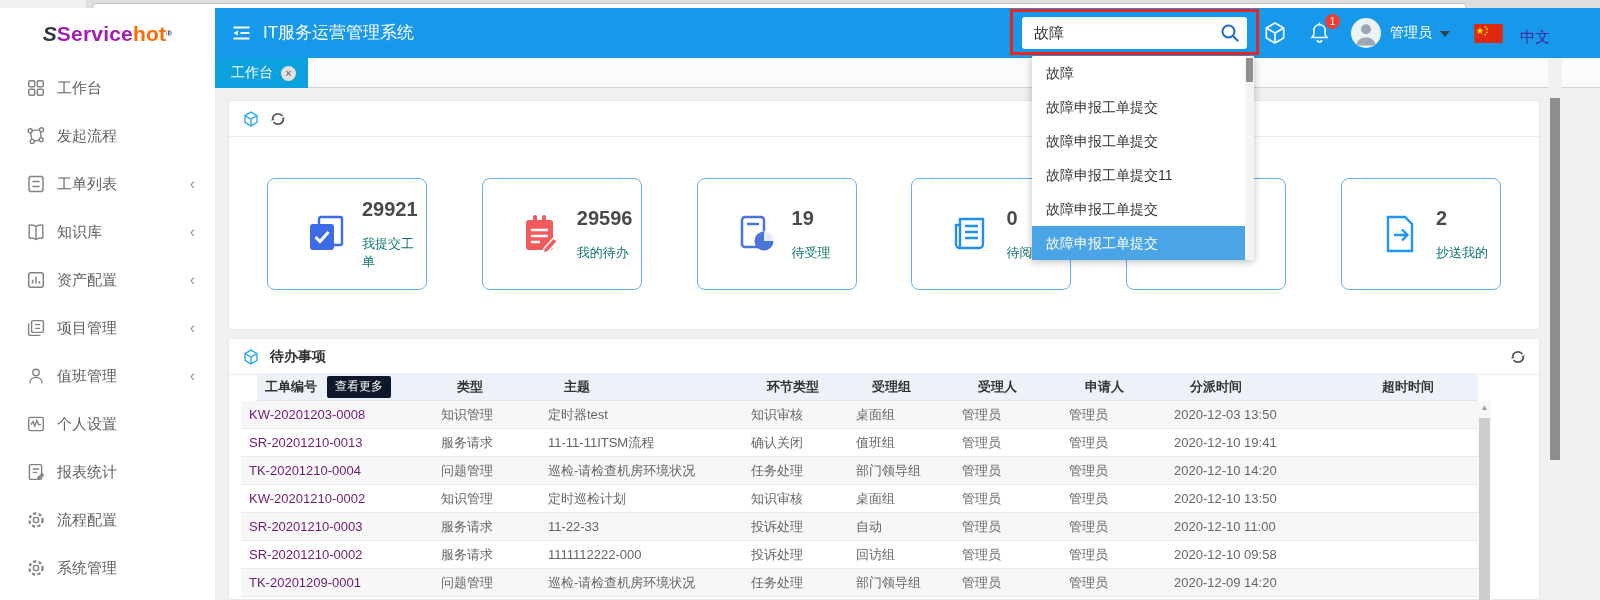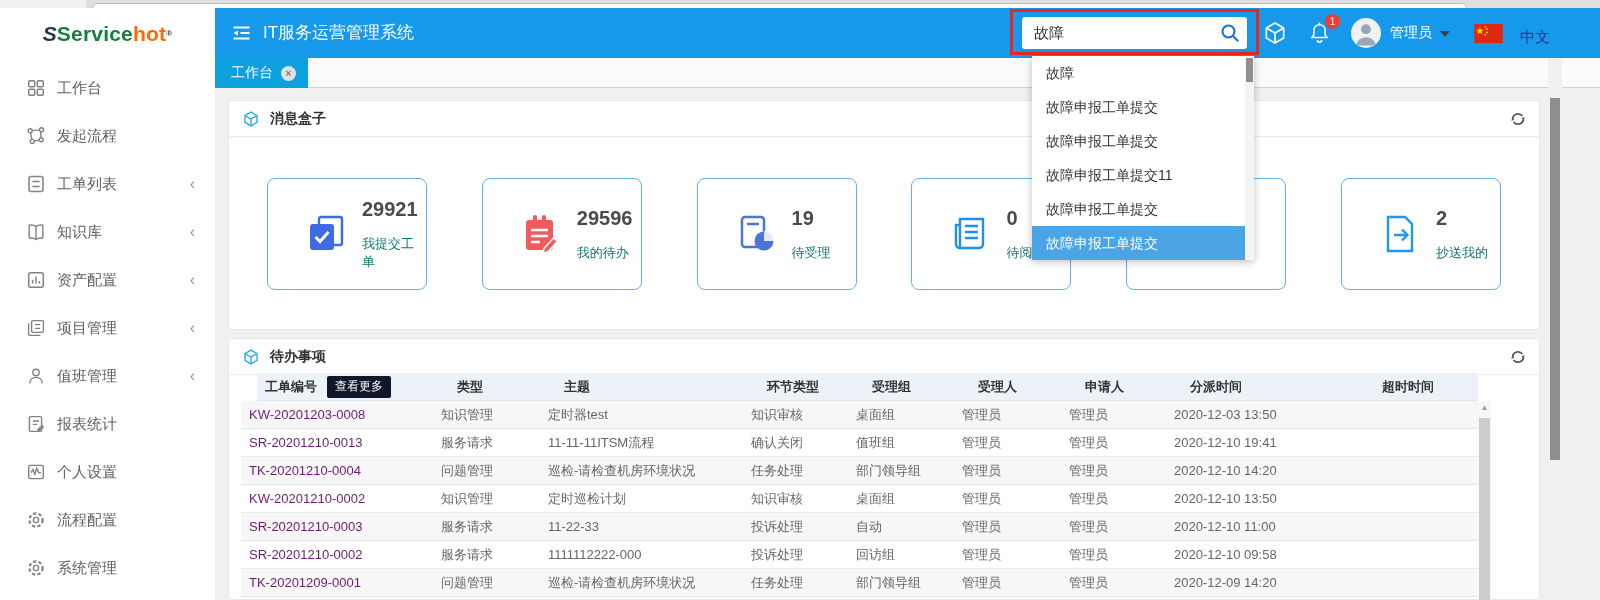--- a/index.html
+++ b/index.html
@@ -11,21 +11,21 @@
   .browser-strip { position:absolute; left:0; top:0; width:1600px; height:8px; background:#dfdfdf; }
   .browser-strip .addr { position:absolute; left:92px; top:3px; width:1375px; height:10px;
     background:#fff; border:1px solid #bdbdbd; border-radius:5px; }
   .browser-strip .tabend { position:absolute; left:0; top:0; width:86px; height:8px; background:#f1f1f1; }
 
   
   .sidebar { position:absolute; left:0; top:8px; width:215px; height:592px; background:#fff; z-index:5; }
   .logo { height:52px; display:flex; align-items:center; justify-content:center;
     font-weight:bold; font-size:21px; letter-spacing:.2px; }
   .logo .dark { color:#2b3740; font-style:italic; }
-  .logo .word-dark { color:#15803d; }
+  .logo .word-dark { color:#a21caf; }
   .logo .word-accent { color:#ff6a00; }
   .logo .reg { color:#2b3740; font-size:8px; vertical-align:top; line-height:20px; }
   .nav { margin-top:4px; }
   .nav-item { height:48px; display:flex; align-items:center; padding:0 20px 0 26px;
     color:#5f5f5f; font-size:15px; cursor:pointer; }
   .nav-item .nicon { width:20px; height:20px; margin-right:11px; flex:0 0 auto; }
   .nav-item .nlabel { flex:1 1 auto; }
   .nav-item .chev { color:#999; font-size:16px; line-height:1; }
 
   
@@ -209,36 +209,36 @@
               <path d="M3.6 17.4c.5-4 3-6 6.4-6s5.9 2 6.4 6"></path>
             </g>
           </svg>
         <span class="nlabel">值班管理</span>
         <span class="chev">‹</span>
       </div>
 
       <div class="nav-item">
         <svg class="nicon" viewBox="0 0 20 20">
             <g fill="none" stroke="#828282" stroke-width="1.4">
+              <rect x="2.7" y="3.4" width="14.6" height="13.2" rx="1.5"></rect>
+              <path d="M5 10.6l2-3 1.8 4.6 2-6 1.8 4.4H15"></path>
+            </g>
+          </svg>
+        <span class="nlabel">个人设置</span>
+      </div>
+
+      <div class="nav-item">
+        <svg class="nicon" viewBox="0 0 20 20">
+            <g fill="none" stroke="#828282" stroke-width="1.4">
               <rect x="3.4" y="2.6" width="12.2" height="14.8" rx="1.5"></rect>
               <path d="M6.8 7h6.4M6.8 10.4h4.4"></path>
               <path d="M11.8 15.8l4.4-4.2 1 1.8-4.2 3z"></path>
             </g>
           </svg>
         <span class="nlabel">报表统计</span>
-      </div>
-
-      <div class="nav-item">
-        <svg class="nicon" viewBox="0 0 20 20">
-            <g fill="none" stroke="#828282" stroke-width="1.4">
-              <rect x="2.7" y="3.4" width="14.6" height="13.2" rx="1.5"></rect>
-              <path d="M5 10.6l2-3 1.8 4.6 2-6 1.8 4.4H15"></path>
-            </g>
-          </svg>
-        <span class="nlabel">个人设置</span>
       </div>
 
       <div class="nav-item">
         <svg class="nicon" viewBox="0 0 20 20">
             <circle cx="10" cy="10" r="6.6" fill="none" stroke="#828282" stroke-width="2.2" stroke-dasharray="3.2 2.4"></circle>
             <circle cx="10" cy="10" r="2.6" fill="none" stroke="#828282" stroke-width="1.4"></circle>
           </svg>
         <span class="nlabel">流程配置</span>
       </div>
 
@@ -316,21 +316,20 @@
   <main class="content">
 
     <section class="panel panel-msg">
       <div class="panel-head">
         <svg class="pcube" viewBox="0 0 24 24">
             <g fill="none" stroke="#2AA7E8" stroke-width="1.8">
               <path d="M12 2.8l8 4.6v9.2l-8 4.6-8-4.6V7.4z"></path>
               <path d="M4 7.4l8 4.6 8-4.6M12 12v9.2"></path>
             </g>
           </svg>
-        <span class="panel-title">消息盒子</span>
         <svg class="refresh" viewBox="0 0 16 16">
             <g fill="none" stroke="#555" stroke-width="1.7">
               <path d="M13.4 8.5A5.5 5.5 0 0 1 3.6 11"></path>
               <path d="M2.6 7.5A5.5 5.5 0 0 1 12.4 5"></path>
             </g>
             <polygon points="14.8,6.2 13.5,9.6 11.6,7.1" fill="#555"></polygon>
             <polygon points="1.2,9.8 2.5,6.4 4.4,8.9" fill="#555"></polygon>
           </svg>
       </div>
       <div class="cards">

